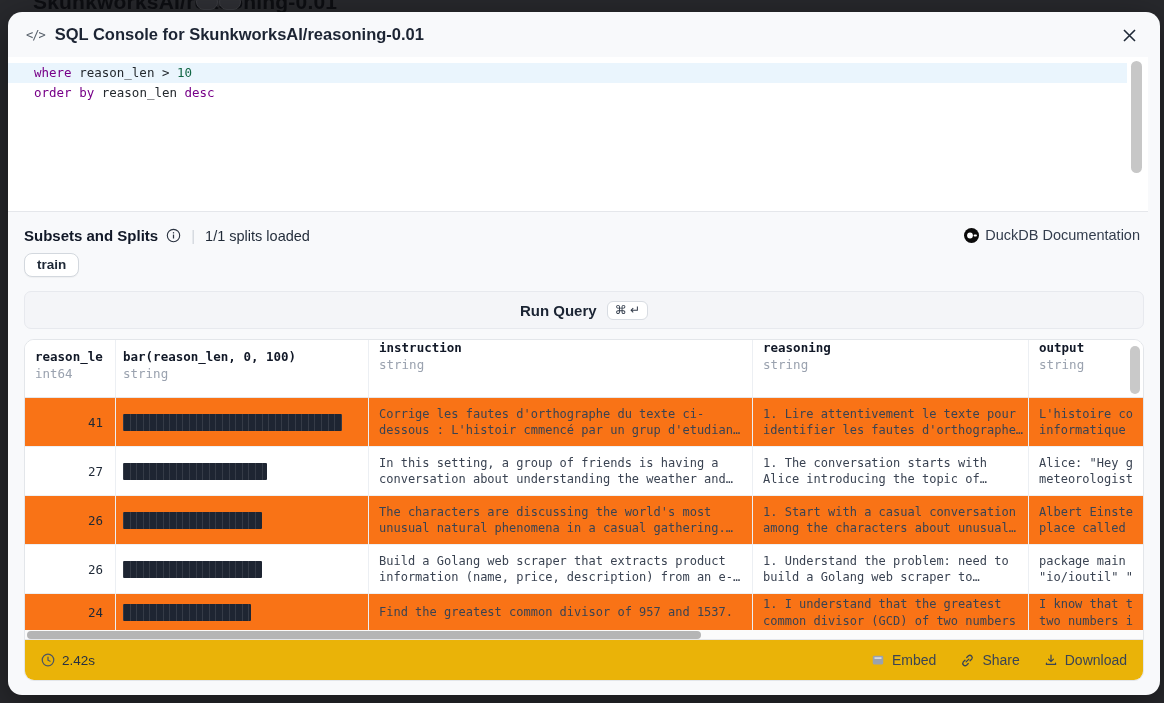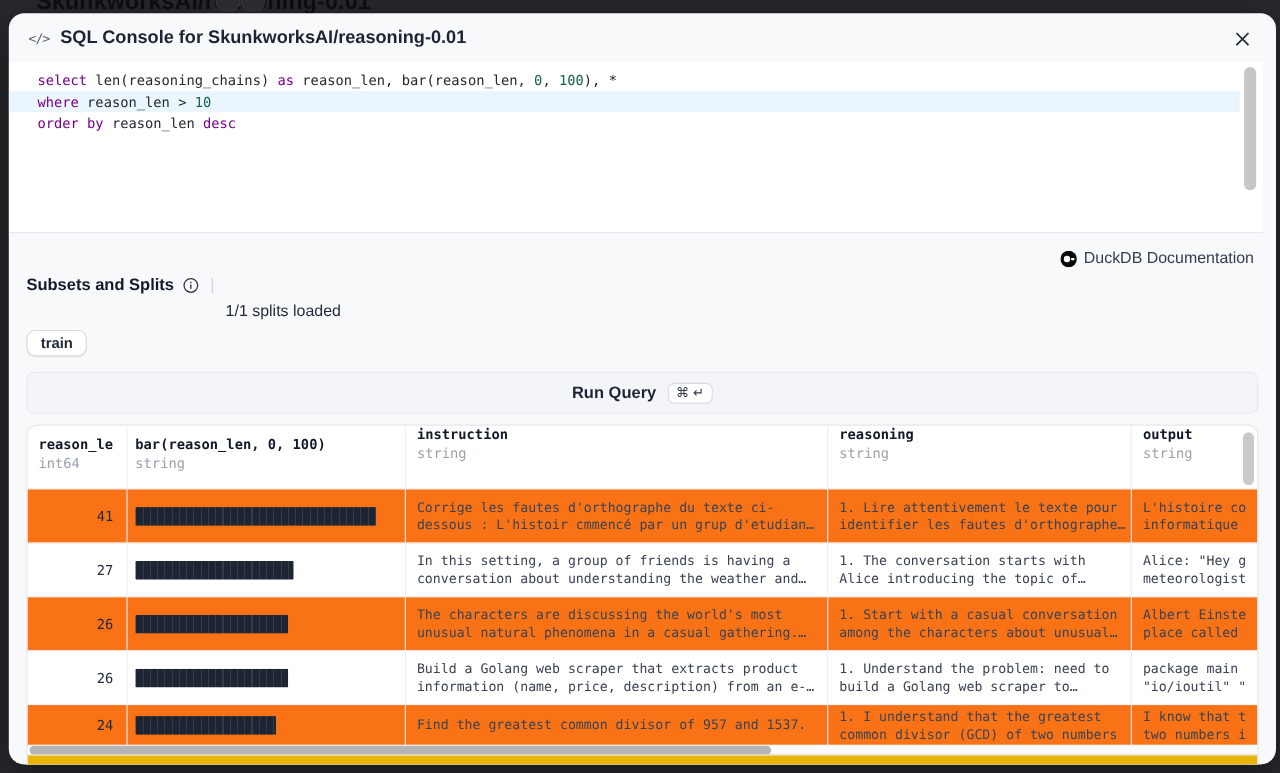--- a/index.html
+++ b/index.html
@@ -51,21 +51,21 @@
   .tk-pl { color:#24292e; }
   .ed-vscroll { position:absolute; top:2px; right:6px; width:11px; height:148px; }
   .ed-vthumb { position:absolute; top:2px; right:0; width:11px; height:112px; background:#c7c7c7; border-radius:6px; }
 
   
   .subsets-row { display:flex; align-items:flex-start; justify-content:space-between; margin:15px 20px 0 16px; }
   .subsets-left { display:flex; align-items:center; gap:8px; }
   .subsets-label { font-weight:700; font-size:15px; color:#111827; }
   .info-icon { display:inline-flex; color:#2b3340; cursor:pointer; }
   .subsets-sep { color:#d1d5db; font-size:15px; margin:0 2px; }
-  .subsets-loaded { font-size:14.5px; color:#1f2937;margin-top:48px; }
+  .subsets-loaded { font-size:14.5px; color:#1f2937; }
   .doc-link { display:flex; align-items:center; gap:6px; font-size:14.5px; color:#333d4d; cursor:pointer; text-decoration:none;margin-left:12px; }
 
   .chips { margin:9px 16px 0; }
   .chip {
     font-size:13.5px; font-weight:700; color:#1f2937;
     background:#fff; border:1px solid #d3d8de; border-radius:8px;
     padding:3px 12px 4px; cursor:pointer; box-shadow:0 1px 1px rgba(0,0,0,.04);
   }
 
   
@@ -136,21 +136,20 @@
     <div class="modal-title">SQL Console for SkunkworksAI/reasoning-0.01</div>
     <button class="close-btn">
       <svg width="15" height="15" viewBox="0 0 15 15">
           <path d="M2 2 L13 13 M13 2 L2 13" stroke="#1f2937" stroke-width="1.6" fill="none"></path>
         </svg>
     </button>
   </div>
 
   <div class="editor">
     <div id="ed-lines">
-        <div class="ed-line"><span class="tk-kw">select</span><span class="tk-pl"> len(reasoning_chains) </span><span class="tk-kw">as</span><span class="tk-pl"> reason_len, bar(reason_len, </span><span class="tk-num">0</span><span class="tk-pl">, </span><span class="tk-num">100</span><span class="tk-pl">), *</span></div>
         <div class="ed-line active"><span class="tk-kw">where</span><span class="tk-pl"> reason_len &gt; </span><span class="tk-num">10</span></div>
         <div class="ed-line"><span class="tk-kw">order</span><span class="tk-pl"> </span><span class="tk-kw">by</span><span class="tk-pl"> reason_len </span><span class="tk-kw">desc</span></div>
       </div>
     <div class="ed-vscroll">
       <div class="ed-vthumb"></div>
     </div>
   </div>
 
   <div class="subsets-row">
     <div class="subsets-left">

